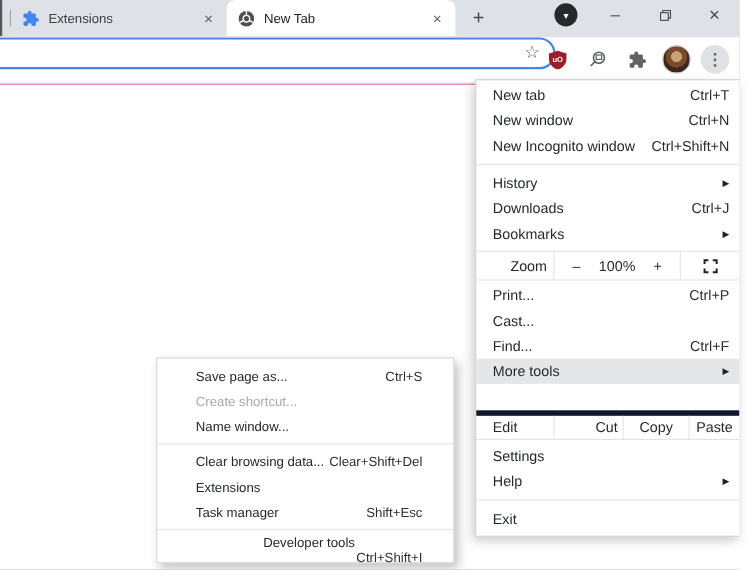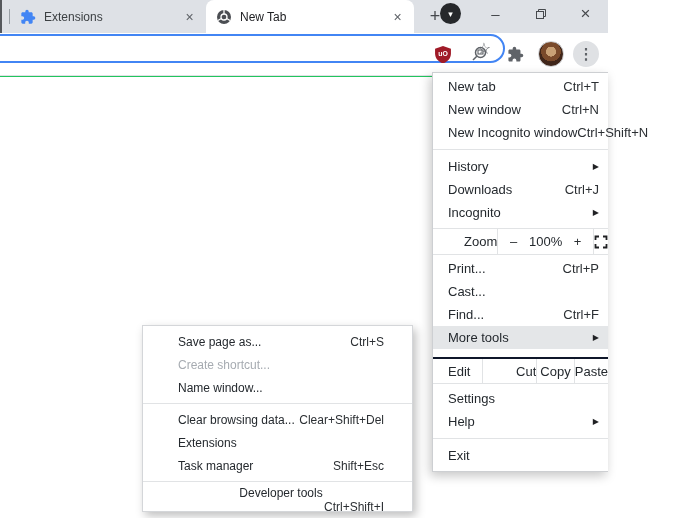--- a/index.html
+++ b/index.html
@@ -1,18 +1,18 @@
 <!DOCTYPE html>
 <html><head>
 <meta charset="utf-8">
 <style>
   * { margin:0; padding:0; box-sizing:border-box; }
   html,body { width:680px; height:518px; overflow:hidden; }
   body { font-family:"Liberation Sans", sans-serif; background:#fff; position:relative; }
-  .screen { position:relative; width:608px; height:518px; background:#22c55e; }
+  .screen { position:relative; width:672px; height:518px; background:#ec4899; }
 
   
   .tabstrip { position:relative; height:33px; background:#dee1e6; display:flex; align-items:flex-end; }
   .win-edge { position:absolute; left:0; top:0; width:2px; height:33px; background:#55585c; }
   .tab { display:flex; align-items:center; height:33px; padding:0 8px 0 10px; cursor:default; }
   .tab.inactive { width:196px; margin-left:10px; position:relative; }
   .tab.inactive::before { content:""; position:absolute; left:-1px; top:9px; width:1px; height:15px; background:#9aa0a6; }
   .tab.active { width:208px; background:#fff; border-radius:8px 8px 0 0; }
   .tab-favicon { width:16px; height:16px; margin-right:8px; flex:0 0 auto; }
   .tab-label { font-size:12px; color:#3c4043; flex:1; white-space:nowrap; overflow:hidden; }
@@ -53,21 +53,21 @@
   .mi .arr { margin-left:auto; font-size:8px; color:#202124; }
   .msep { border-top:1px solid #e1e3e5; margin:5px 0; }
   .zoomrow { height:27px; margin-top:4px; border-top:1px solid #e1e3e5; border-bottom:1px solid #e1e3e5;
              display:flex; align-items:stretch; }
   .zr-label { width:70px; display:flex; align-items:center; padding-left:31px; }
   .zr-controls { width:115px; border-left:1px solid #e1e3e5; display:flex; align-items:center;
                  justify-content:space-evenly; }
   .zr-btn { width:18px; text-align:center; color:#2b2f33; }
   .zr-fs { flex:1; border-left:1px solid #e1e3e5; display:flex; align-items:center; justify-content:center; }
   .mt2 { margin-top:2px; } .mt3 { margin-top:3px; }
-  .editrow { height:27px; margin-top:8px; border-top:2px solid #0f172a; border-bottom:1px solid #e1e3e5;
+  .editrow { height:27px; margin-top:24px; border-top:5px solid #0f172a; border-bottom:1px solid #e1e3e5;
              display:flex; align-items:stretch; }
   .er-label { width:70px; display:flex; align-items:center; padding-left:15px; }
   .er-seg { display:flex; align-items:center; justify-content:center; border-left:1px solid #e1e3e5; }
   .er-cut { width:63px;padding-left:33px; } .er-copy { width:60px; } .er-paste { flex:1; }
 
   
   .submenu { position:absolute; left:142px; top:325px; width:271px; background:#fff; z-index:6;
              border:1px solid #d4d6d9; box-shadow:3px 4px 9px rgba(0,0,0,.25);
              padding:4px 0 2px; font-size:12px; color:#24292e; }
   .smi { height:23px; display:flex; align-items:center; padding:0 28px 0 35px; white-space:nowrap; }
@@ -167,21 +167,21 @@
 
     <div class="mi">
       <span>History</span>
       <span class="arr">▶</span>
     </div>
     <div class="mi">
       <span>Downloads</span>
       <span class="sc">Ctrl+J</span>
     </div>
     <div class="mi">
-      <span>Incognito</span>
+      <span>Bookmarks</span>
       <span class="arr">▶</span>
     </div>
 
     <div class="zoomrow">
       <div class="zr-label">Zoom</div>
       <div class="zr-controls">
         <span class="zr-btn">–</span>
         <span>100%</span>
         <span class="zr-btn">+</span>
       </div>

